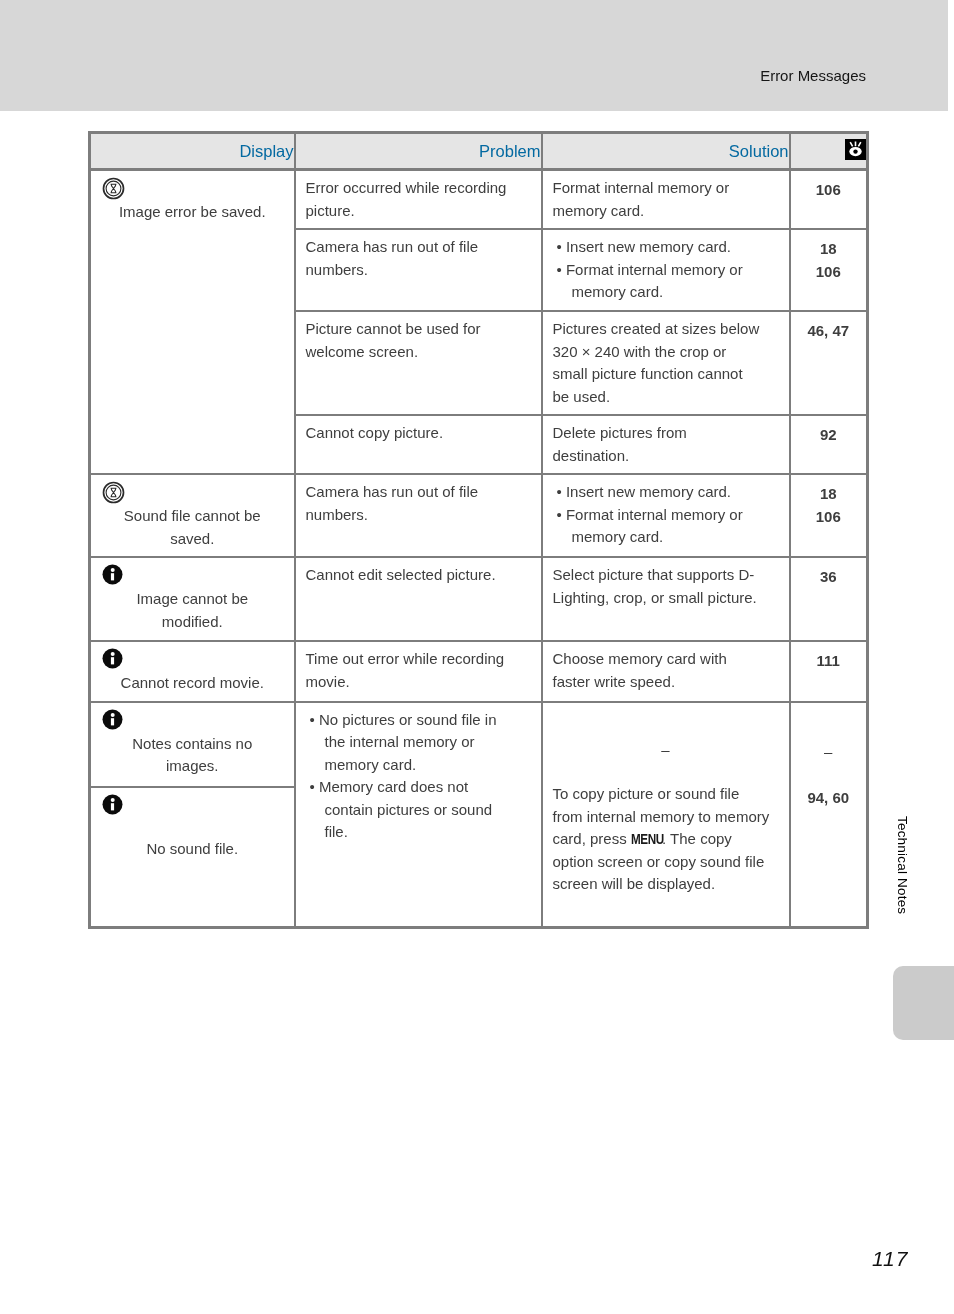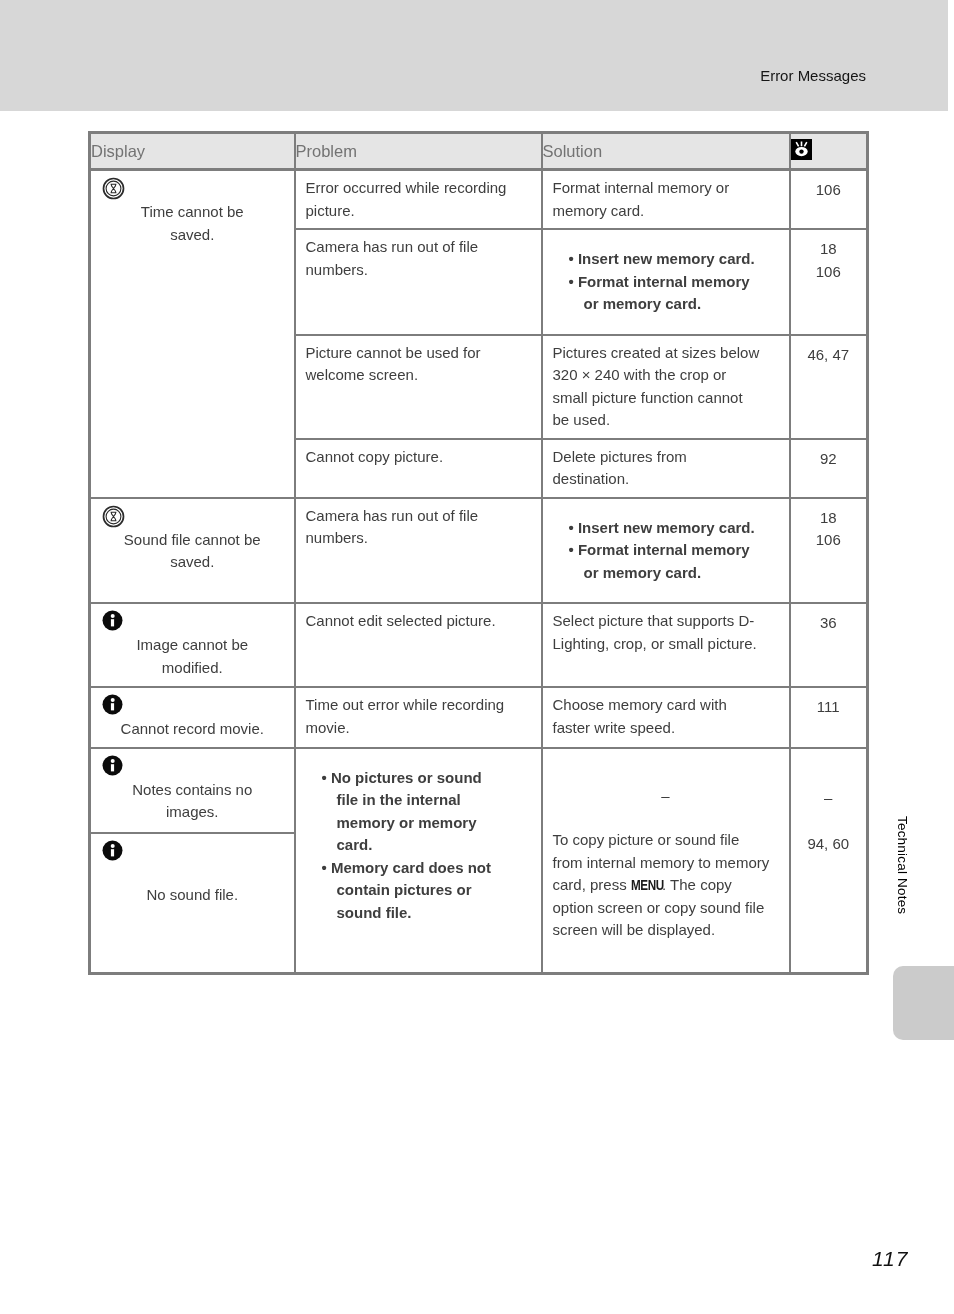--- a/index.html
+++ b/index.html
@@ -7,40 +7,40 @@
   body {
     width:954px; height:1314px; position:relative; background:#ffffff;
     font-family:"Liberation Sans", sans-serif; color:#3e3e3e; overflow:hidden;
   }
   .top-band { position:absolute; left:0; top:0; width:948px; height:111px; background:#d7d7d7; }
   .page-title { position:absolute; top:67px; right:88px; font-size:15px; color:#161616; }
 
   .table-wrap { position:absolute; left:88px; top:131px; }
   table.err { border-collapse:collapse; table-layout:fixed; width:778px; border:3px solid #7d7d7d; }
   table.err th, table.err td { border:2px solid #7d7d7d; vertical-align:top; }
-  table.err thead th { background:#e5e5e5; font-weight:400; font-size:16.5px; color:#737373;
-    text-align:left; vertical-align:middle; border-bottom:3px solid #7d7d7d; padding:0; }
+  table.err thead th { background:#e5e5e5; font-weight:400; font-size:16.5px; color:#0369a1;
+    text-align:right; vertical-align:middle; border-bottom:3px solid #7d7d7d; padding:0; }
   table.err td { font-size:15px; line-height:1.5; }
 
   .tr-head   { height:37px; }
   .tr-r1 { height:57px; }  .tr-r2 { height:82px; }  .tr-r3 { height:104px; }
   .tr-r4 { height:59px; }  .tr-r5 { height:83px; }  .tr-r6 { height:84px; }
   .tr-r7 { height:59px; }  .tr-r8 { height:85px; }  .tr-r9 { height:141px; }
 
   td.disp { text-align:center; padding:6px 8px 6px 8px; }
   .icon-line { display:block; text-align:left; height:24px; padding-left:3px; }
   .disp-text { display:block; padding:0 18px; }
 
   td.prob { padding:6px 30px 6px 10px; }
   td.sol  { padding:6px 10px 6px 10px; }
   td.sol .plain { display:block; padding-right:16px; }
   td.ref  { text-align:center; padding-top:8px; font-size:15px; }
-  td.ref .ref-line { display:block; line-height:1.5; }
-
-  ul.bullets { margin:12px; padding:0 0 0 4px; list-style:none;font-weight:bold; }
+  td.ref .ref-line { display:block; line-height:1.5;font-weight:bold; }
+
+  ul.bullets { margin:0; padding:0 0 0 4px; list-style:none; }
   ul.bullets li { padding-left:15px; text-indent:-15px; }
   ul.bullets li::before { content:"\2022\00a0 "; }
 
   .dash-line { display:block; text-align:center; margin-top:30px; }
   .merged-para { display:block; margin-top:22px; padding-right:6px; }
   td.ref .dash-line { margin-top:30px; }
   td.ref .after-dash { margin-top:24px; display:block; }
 
   .menu-label { font-weight:700; display:inline-block; transform:scaleX(0.78);
     transform-origin:0 50%; letter-spacing:-0.5px; color:#1a1a1a; margin-right:-11px; }
@@ -88,21 +88,21 @@
   <tbody>
     <tr class="tr-r1">
       <td class="disp" rowspan="4">
         <span class="icon-line"><span class="ico">
           <svg width="23" height="23" viewBox="0 0 23 23">
                   <circle cx="11.5" cy="11.5" r="10" fill="none" stroke="#2b2b2b" stroke-width="1.7"></circle>
                   <circle cx="11.5" cy="11.5" r="7.4" fill="none" stroke="#2b2b2b" stroke-width="1.1"></circle>
                   <path d="M8.6 7.2 h5.8 M8.6 15.8 h5.8 M9.2 7.4 c0 3 4.6 5.2 4.6 8.2 M13.8 7.4 c0 3 -4.6 5.2 -4.6 8.2" fill="none" stroke="#2b2b2b" stroke-width="1.1"></path>
                 </svg>
         </span></span>
-        <span class="disp-text">Time cannot be saved.</span>
+        <span class="disp-text">Image error be saved.</span>
       </td>
       <td class="prob">Error occurred while recording picture.</td>
       <td class="sol">
             <span class="plain">Format internal memory or memory card.</span>
           </td>
       <td class="ref">
             <span class="ref-line">106</span>
           </td>
     </tr>
     <tr class="tr-r2">

